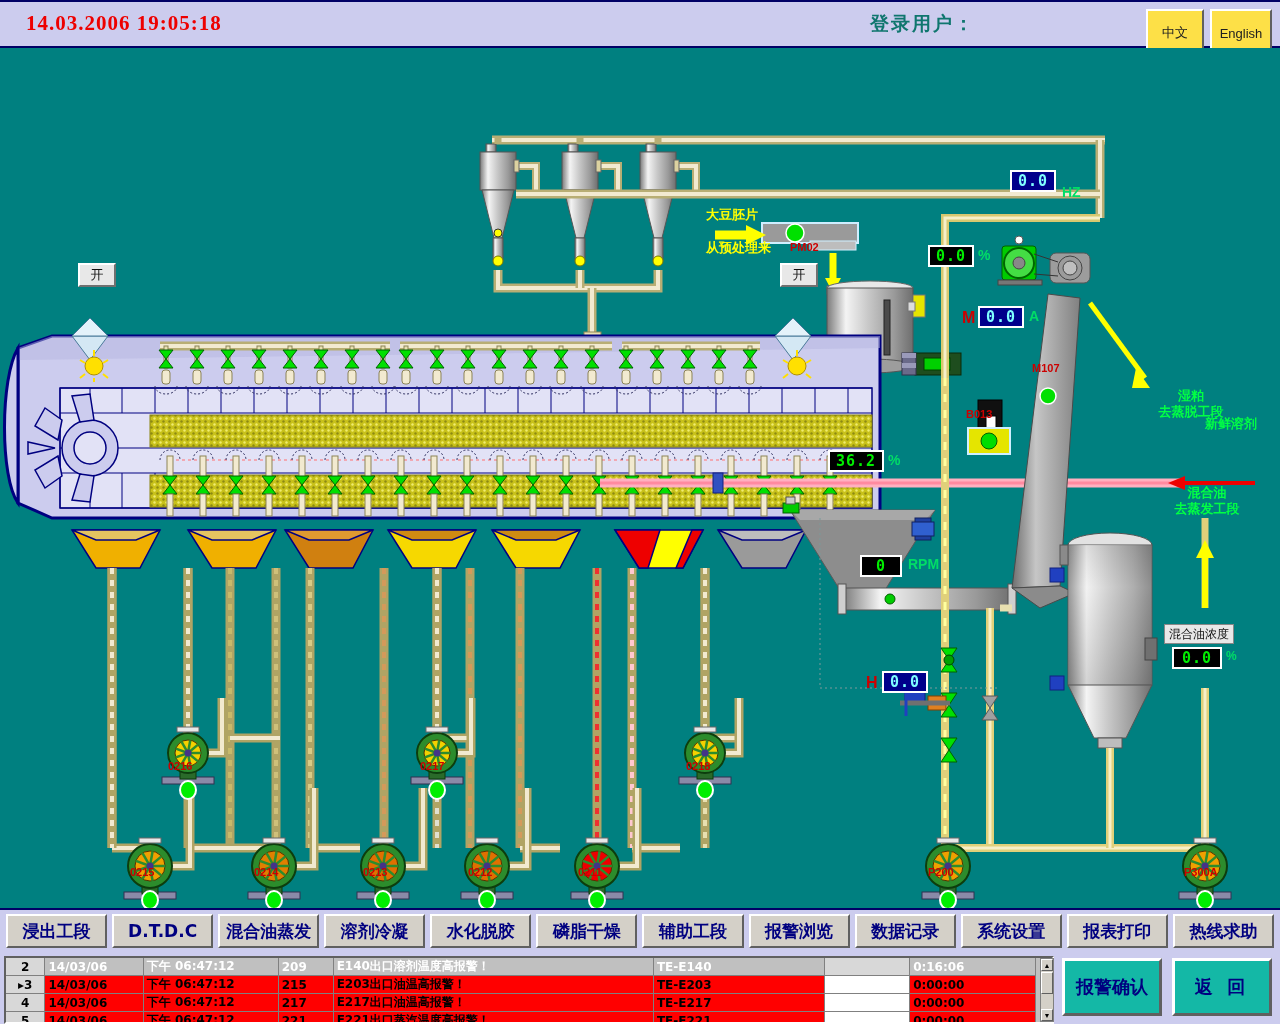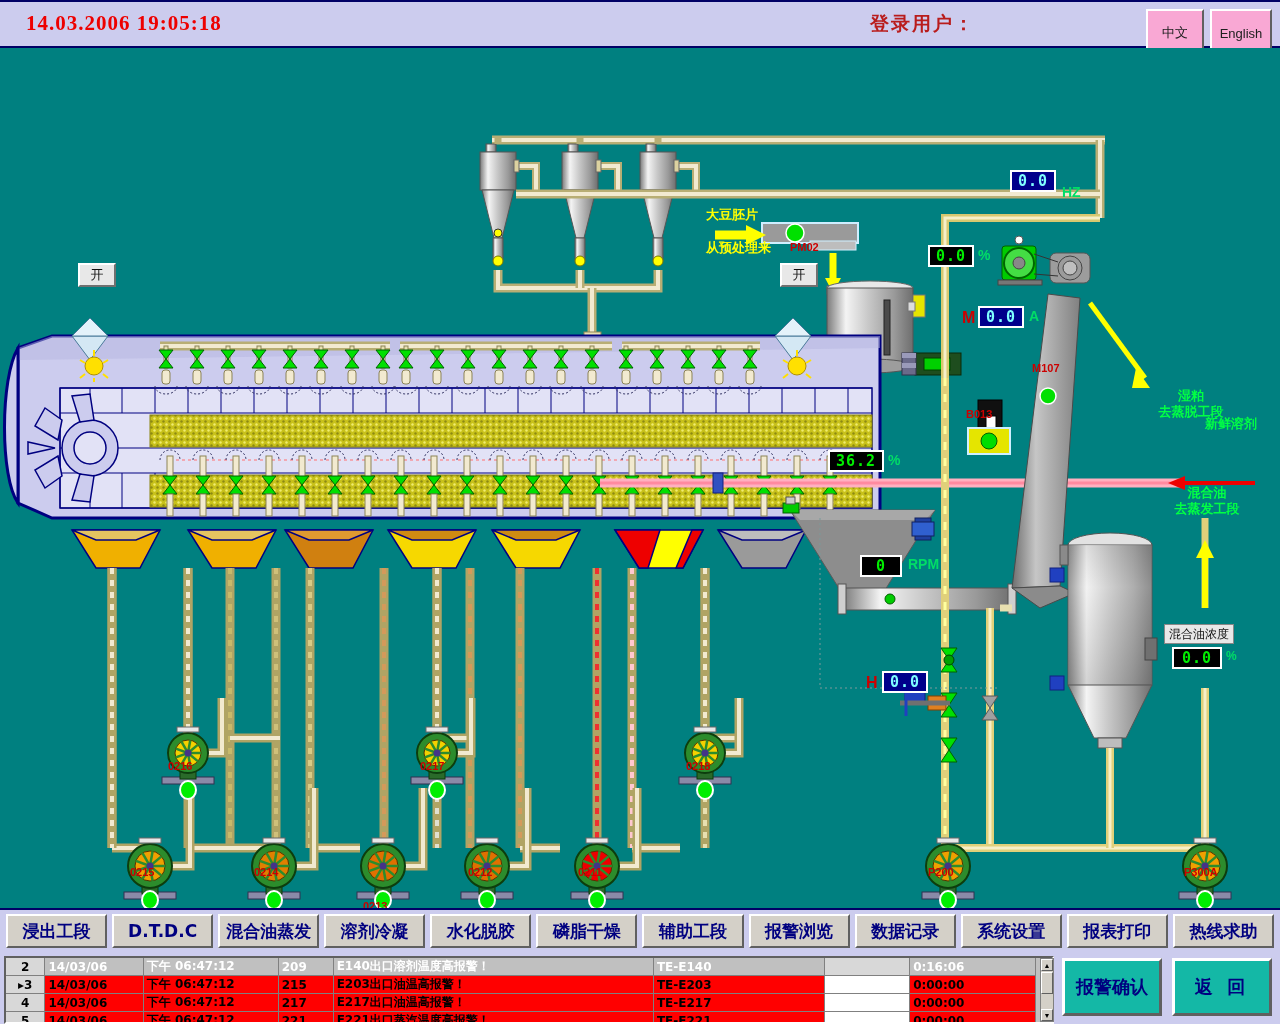--- a/index.html
+++ b/index.html
@@ -26,27 +26,27 @@
     letter-spacing:1px;
   }
   #titlebar .hdr-title {
     position:absolute; left:470px; top:7px; width:300px; text-align:center;
     color:#000080; font-weight:bold; font-size:23px;
     font-family:"DejaVu Sans","Liberation Sans",sans-serif;
     letter-spacing:7px;
   }
   #titlebar .hdr-user {
     position:absolute; left:870px; top:9px;
-    color:#b91c1c; font-weight:bold; font-size:19px;
+    color:#0f766e; font-weight:bold; font-size:19px;
     font-family:"DejaVu Sans","Liberation Sans",sans-serif;
     letter-spacing:2px;
   }
   .lang-btn {
     position:absolute; top:7px; height:48px; min-width:58px;
-    background:#f9a8d4;
+    background:#fde047;
     border-top:2px solid #ffffff; border-left:2px solid #ffffff;
     border-right:2px solid #606060; border-bottom:2px solid #606060;
     color:#202020; font-size:13px;
     display:flex; align-items:center; justify-content:center;
     cursor:pointer;
   }
   #btn-zh { right:76px; width:56px;}
   #btn-en { right:8px; width:62px;}
 
   
@@ -971,21 +971,21 @@
 <div class="greenlabel" style="left:1132px;top:356px;width:118px;">去蒸脱工段</div>
 <div class="greenlabel" style="left:1186px;top:368px;width:90px;font-size:13px;">新鲜溶剂</div>
 <div class="greenlabel" style="left:1162px;top:437px;width:90px;">混合油</div>
 <div class="greenlabel" style="left:1148px;top:453px;width:118px;">去蒸发工段</div>
 
 <div class="tagbox" style="left:78px;top:215px;width:38px;height:24px;">开</div>
 <div class="tagbox" style="left:780px;top:215px;width:38px;height:24px;">开</div>
 
 <div class="redlabel" id="tag-0215" style="left:130px;top:818px;">0215</div>
 <div class="redlabel" id="tag-0214" style="left:254px;top:818px;">0214</div>
-<div class="redlabel" id="tag-0213" style="left:363px;top:852px;">0213</div>
+<div class="redlabel" id="tag-0213" style="left:363px;top:818px;">0213</div>
 <div class="redlabel" id="tag-0212" style="left:468px;top:818px;">0212</div>
 <div class="redlabel" id="tag-0211" style="left:578px;top:818px;">0211</div>
 <div class="redlabel" id="tag-0216" style="left:168px;top:712px;">0216</div>
 <div class="redlabel" id="tag-0217" style="left:420px;top:712px;">0217</div>
 <div class="redlabel" id="tag-0218" style="left:686px;top:712px;">0218</div>
 <div class="redlabel" style="left:928px;top:818px;">P200</div>
 <div class="redlabel" style="left:1184px;top:818px;">P300A</div>
 <div class="redlabel" style="left:1032px;top:314px;">M107</div>
 <div class="redlabel" style="left:966px;top:360px;">B013</div>
 

